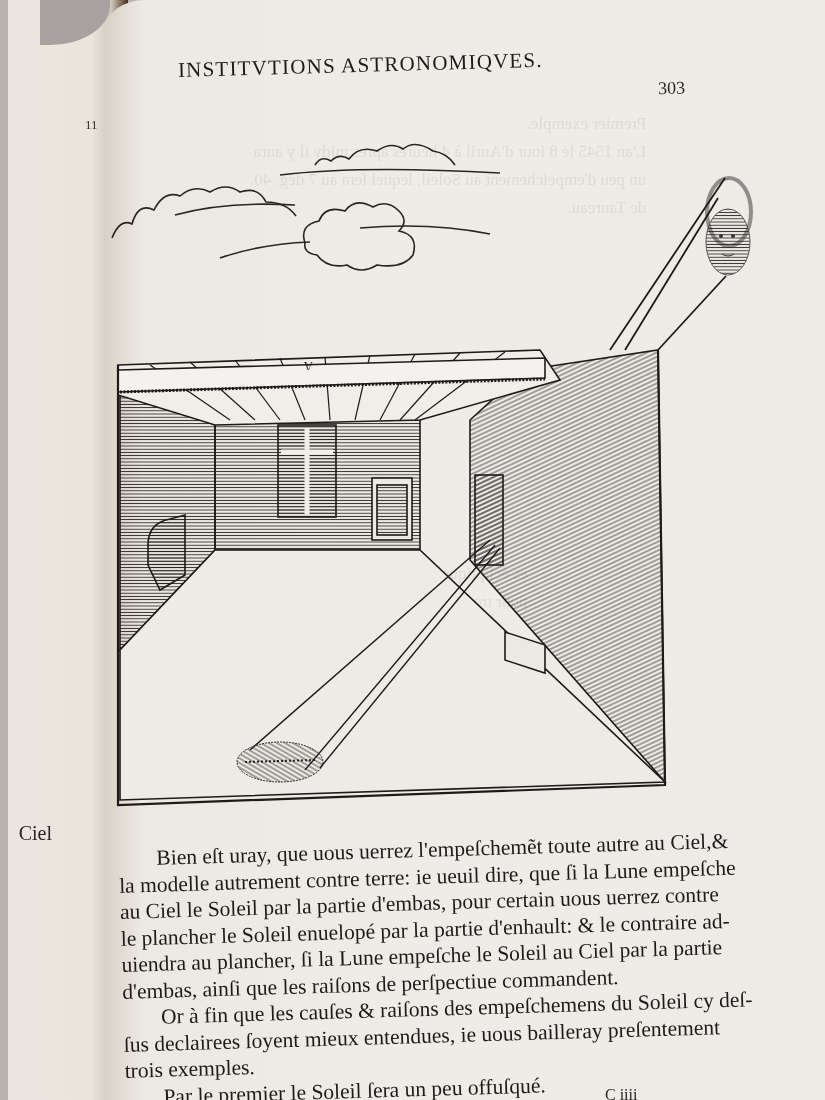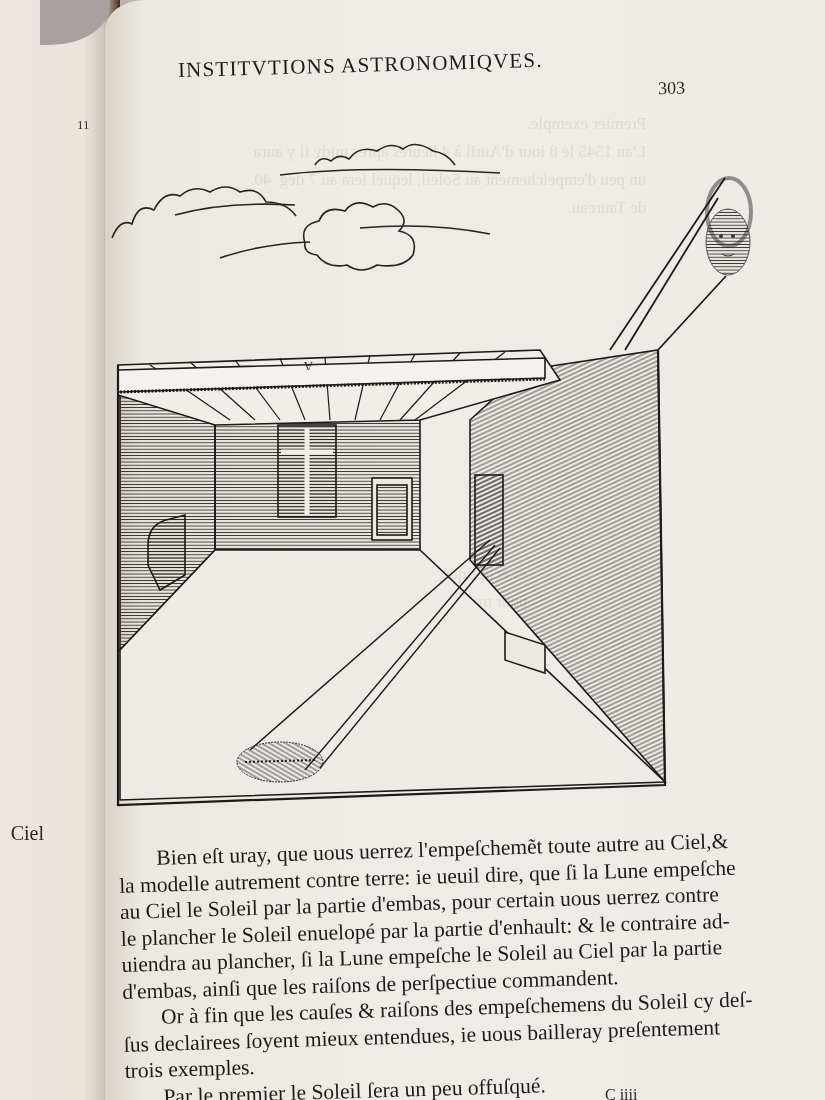--- a/index.html
+++ b/index.html
@@ -1,17 +1,17 @@
 <!DOCTYPE html>
 <html><head>
 <meta charset="utf-8">
 <style>
   html, body { margin:0; padding:0; }
   body { width:825px; height:1100px; overflow:hidden; background:#b9b3ad; position:relative; font-family:"DejaVu Serif", serif; }
-  .left-page { position:absolute; left:0; top:0; width:120px; height:1100px;
+  .left-page { position:absolute; left:8px; top:0; width:120px; height:1100px;
     background:linear-gradient(90deg,#ebe6df 0%,#e9e4dc 70%,#cfc7bc 86%,#6e5a48 96%,#3d2b1e 100%); }
   .left-text { position:absolute; right:32px; top:112px; text-align:right; color:#2a2522;
     font-family:"Liberation Serif", serif; font-size:20px; line-height:22.3px; white-space:pre; }
   .left-marg { position:absolute; left:77px; top:117px; font-size:13px; color:#3a3330; font-family:"Liberation Serif", serif; }
   .left-bien { position:absolute; right:76px; top:822px; font-size:20px; color:#2a2522; font-family:"Liberation Serif", serif; }
   .right-page { position:absolute; left:105px; top:0; width:720px; height:1100px;
     background:linear-gradient(90deg,#d8d1c7 0%,#ece8e2 5%,#efece7 40%,#eeebe6 100%);
     border-top-left-radius:40px 30px; }
   .top-shadow { position:absolute; left:40px; top:0; width:70px; height:45px; background:#a7a1a0; border-bottom-right-radius:60px 40px; }
   .running-head { position:absolute; left:178px; top:58px; font-family:"Liberation Serif", serif; font-size:21px; letter-spacing:1.2px; color:#1f1b19; transform:rotate(-1.6deg); transform-origin:left center; }

